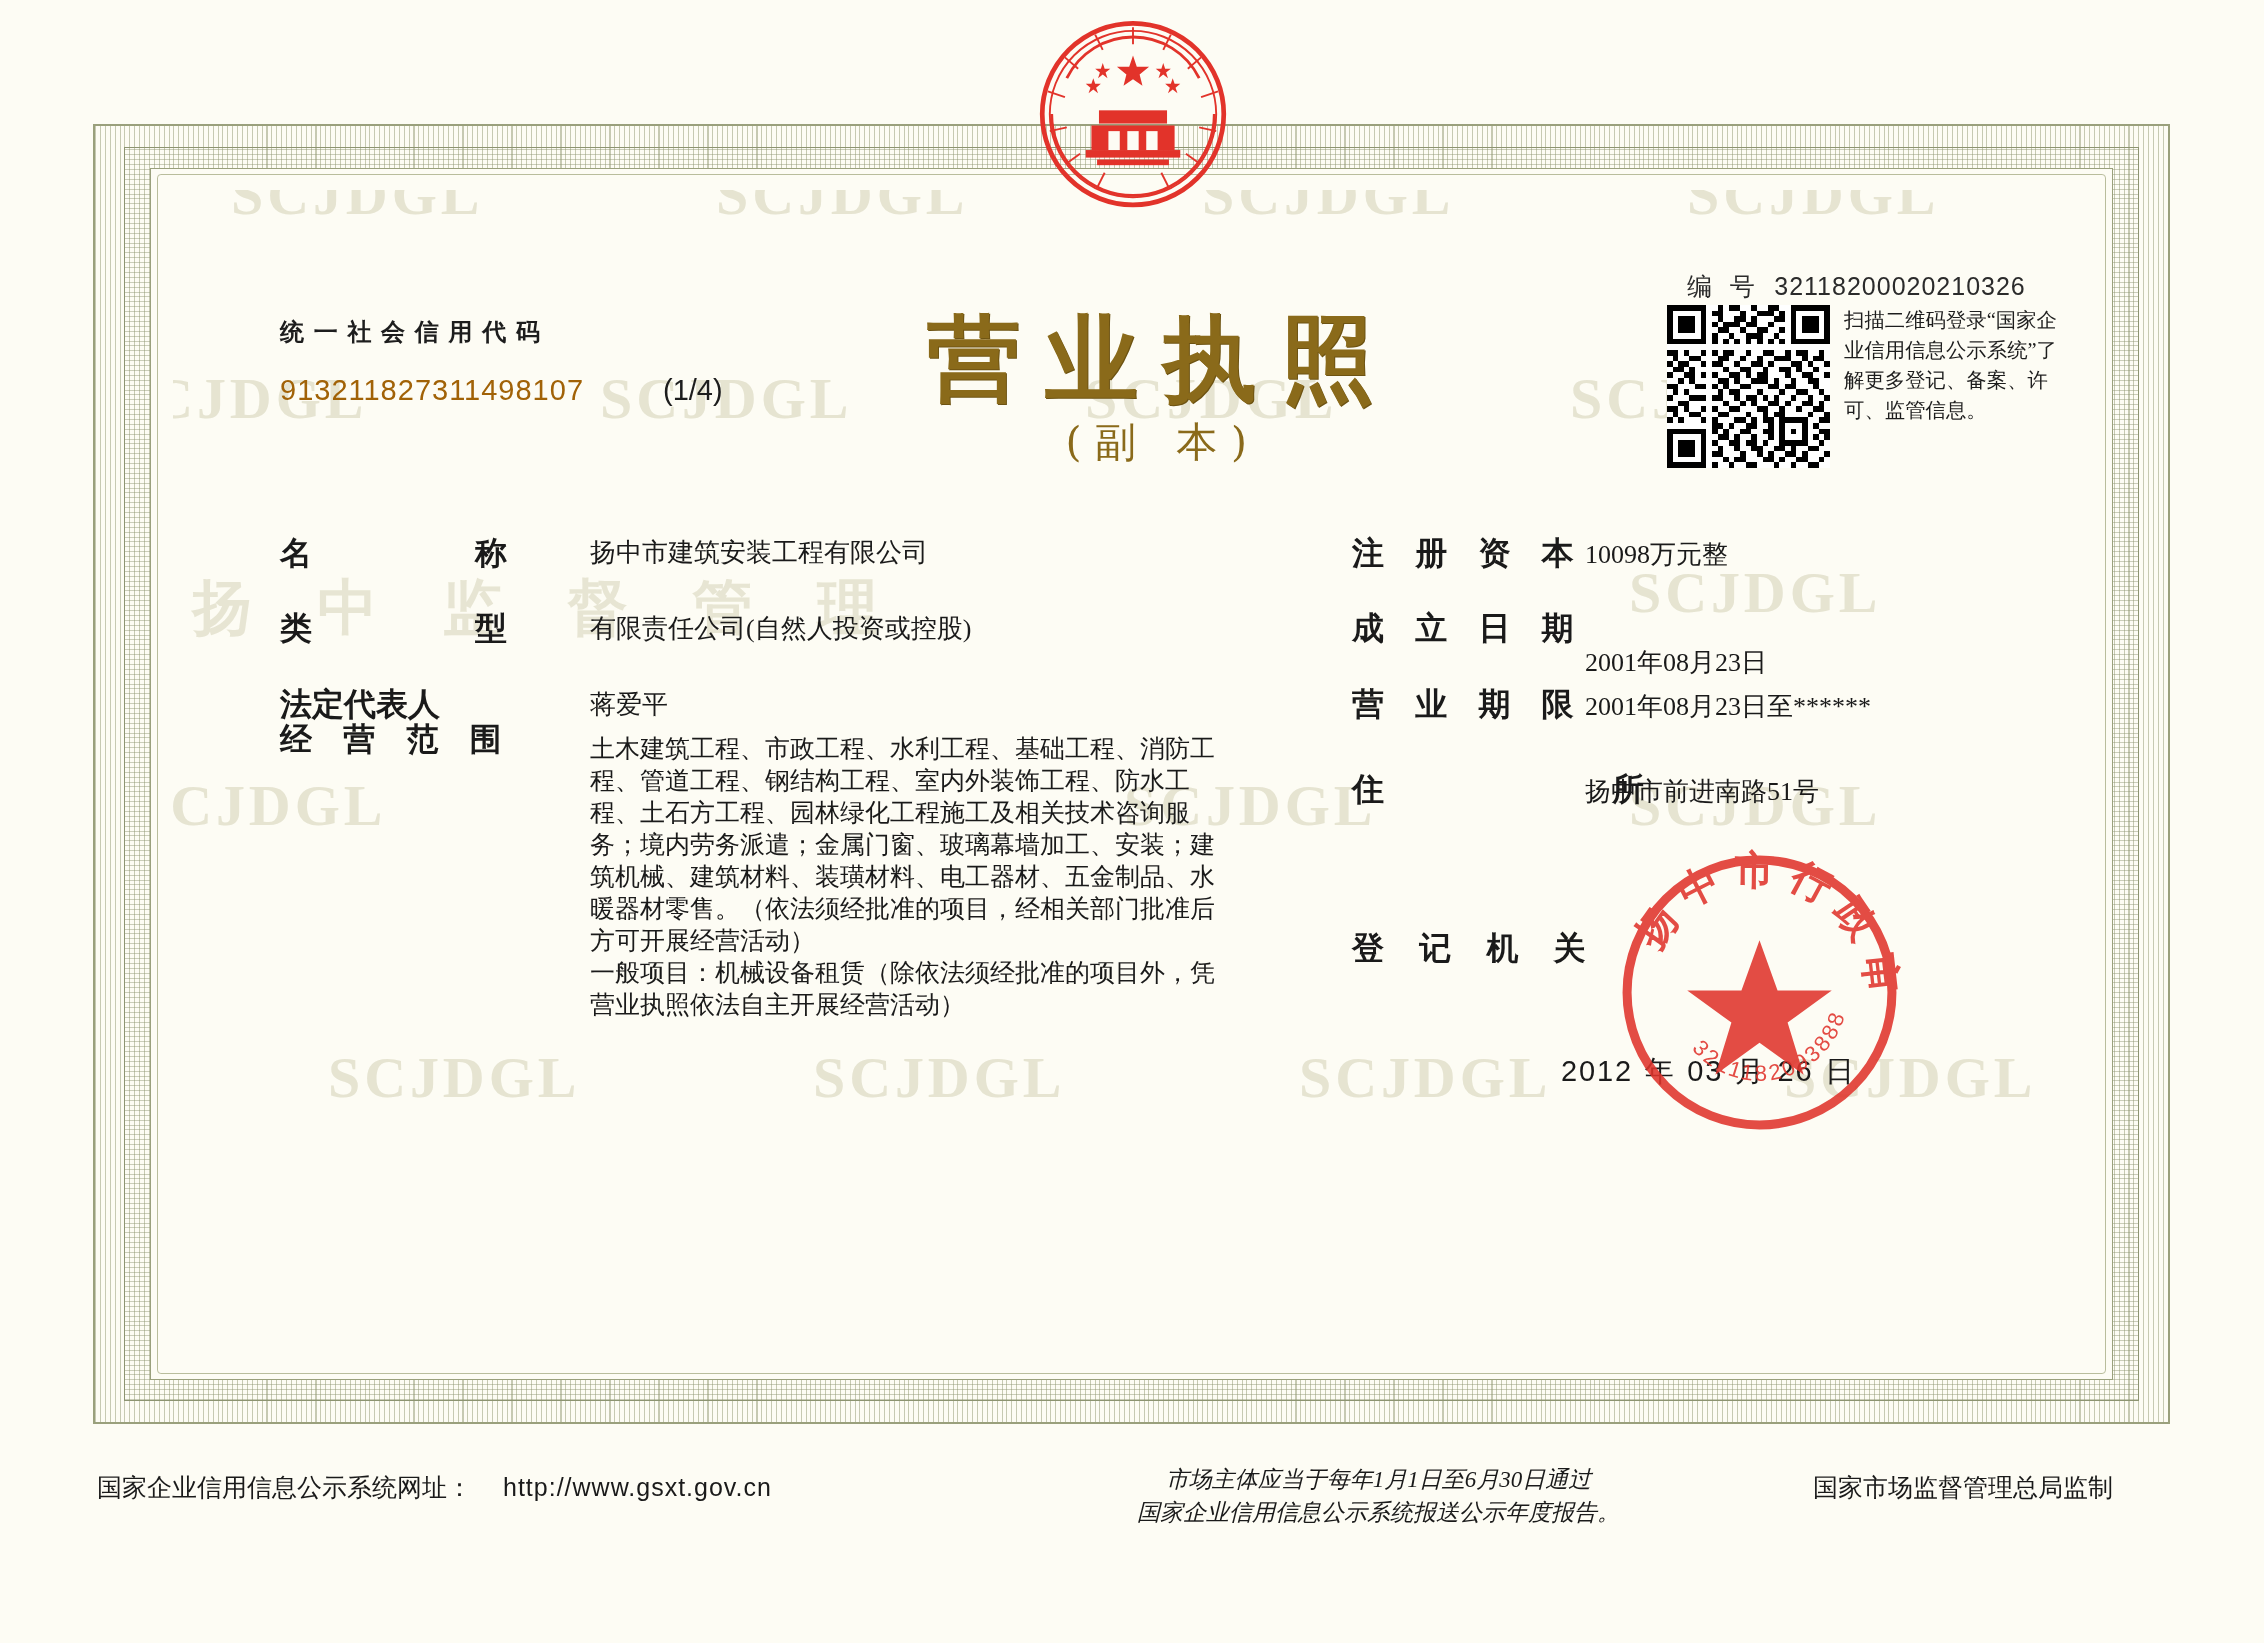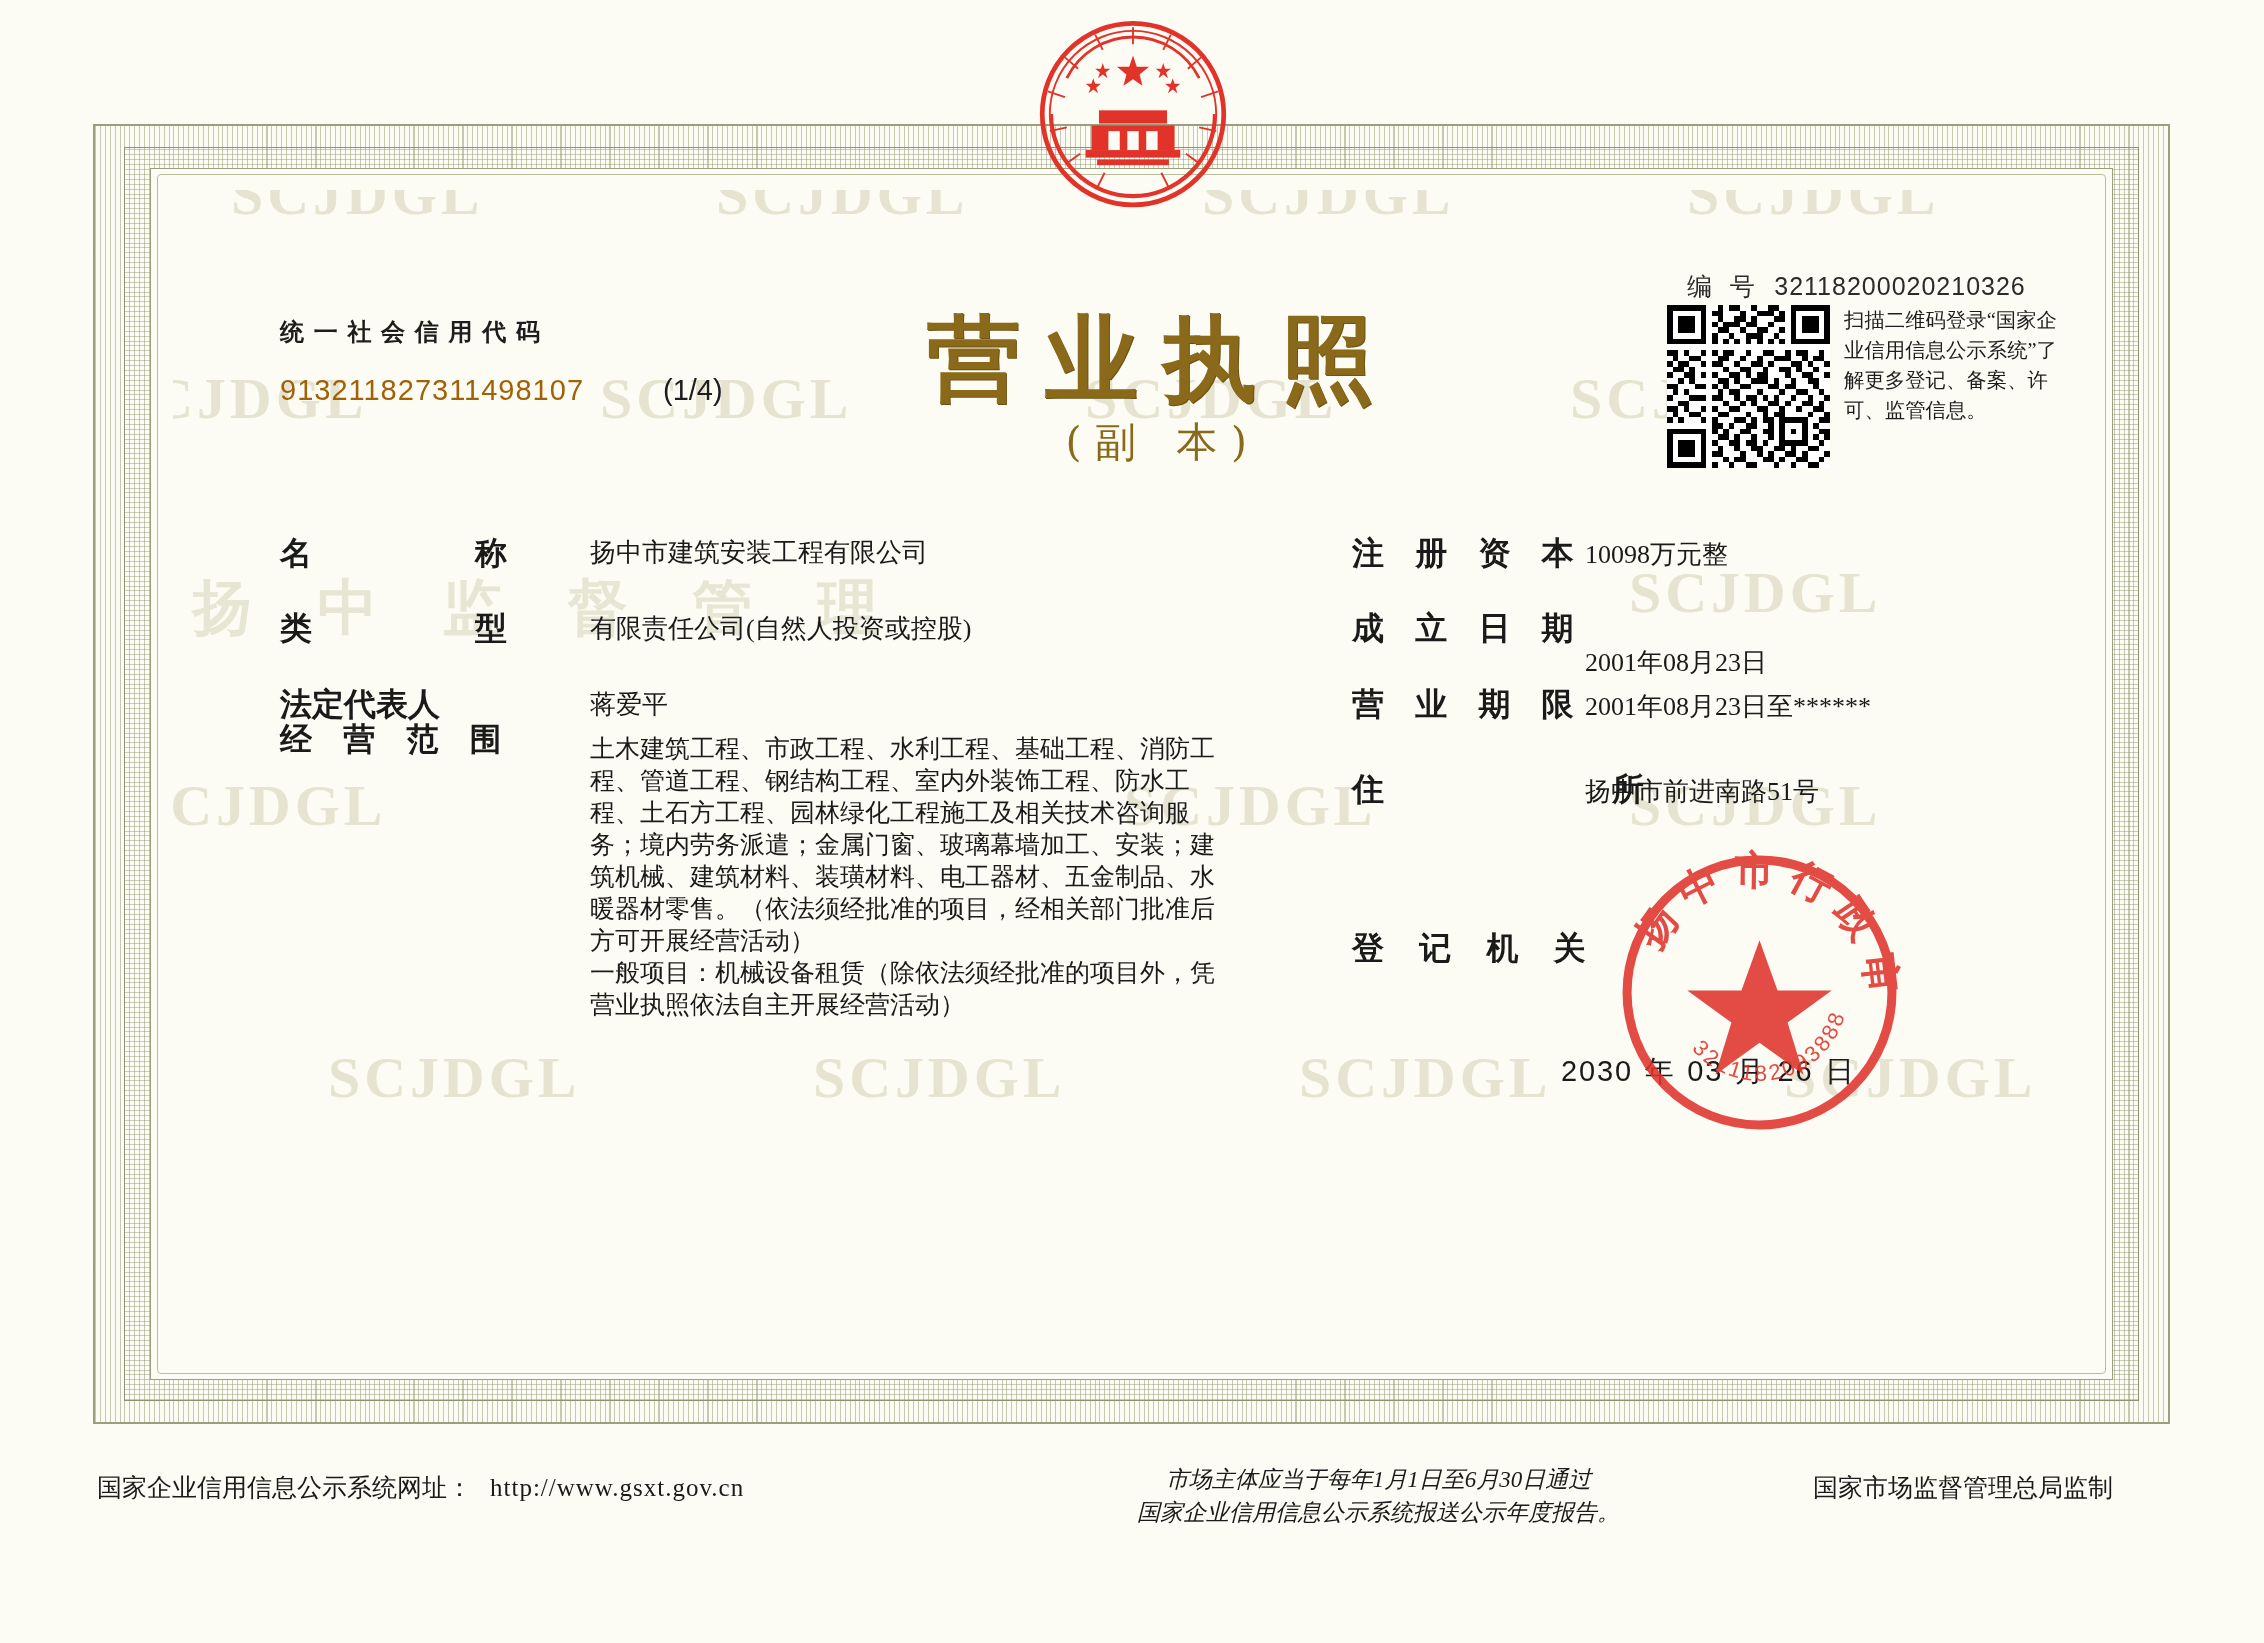--- a/index.html
+++ b/index.html
@@ -267,23 +267,23 @@
 
   
   .footer-left {
     position: absolute;
     left: 97px;
     top: 1471px;
     font-size: 25px;
     color: #1a1a1a;
   }
   .footer-left .url {
-    font-family: Liberation Serif, serif;
+    font-family: Liberation Sans, sans-serif;
     letter-spacing: 1px;
-    margin-left: 18px;
+    margin-left: 31px;
   }
   .footer-center {
     position: absolute;
     left: 1126px;
     top: 1463px;
     width: 505px;
     text-align: center;
     font-size: 23px;
     line-height: 33px;
     color: #1a1a1a;
@@ -637,21 +637,21 @@
 
       <div class="field-label spaced-2" style="left:1179px; top:493px;">营 业 期 限</div>
       <div class="field-value" style="left:1412px; top:499px;">2001年08月23日至******</div>
 
       <div class="field-label spaced-3" style="left:1179px; top:578px;">住　　　所</div>
       <div class="field-value" style="left:1412px; top:584px;">扬中市前进南路51号</div>
 
       <div class="reg-authority">登 记 机 关</div>
 
       <div class="issue-date">
-        <span>2030</span><span class="cn">年</span><span>03</span><span class="cn">月</span><span>26</span><span class="cn">日</span>
+        <span>2012</span><span class="cn">年</span><span>03</span><span class="cn">月</span><span>26</span><span class="cn">日</span>
       </div>
 
       <div class="seal">
         <svg viewBox="0 0 300 300" width="301" height="301" aria-hidden="true">
           <defs>
             <path id="sealArcTop" d="M 42 150 A 108 108 0 1 1 258 150" fill="none"></path>
             <path id="sealArcBottom" d="M 62 150 A 88 88 0 0 0 238 150" fill="none"></path>
           </defs>
           <circle cx="150" cy="150" r="132" fill="none" stroke="#e0342c" stroke-width="9"></circle>
           <polygon points="150,98 168,148 222,148 178,180 194,232 150,200 106,232 122,180 78,148 132,148" fill="#e0342c"></polygon>

